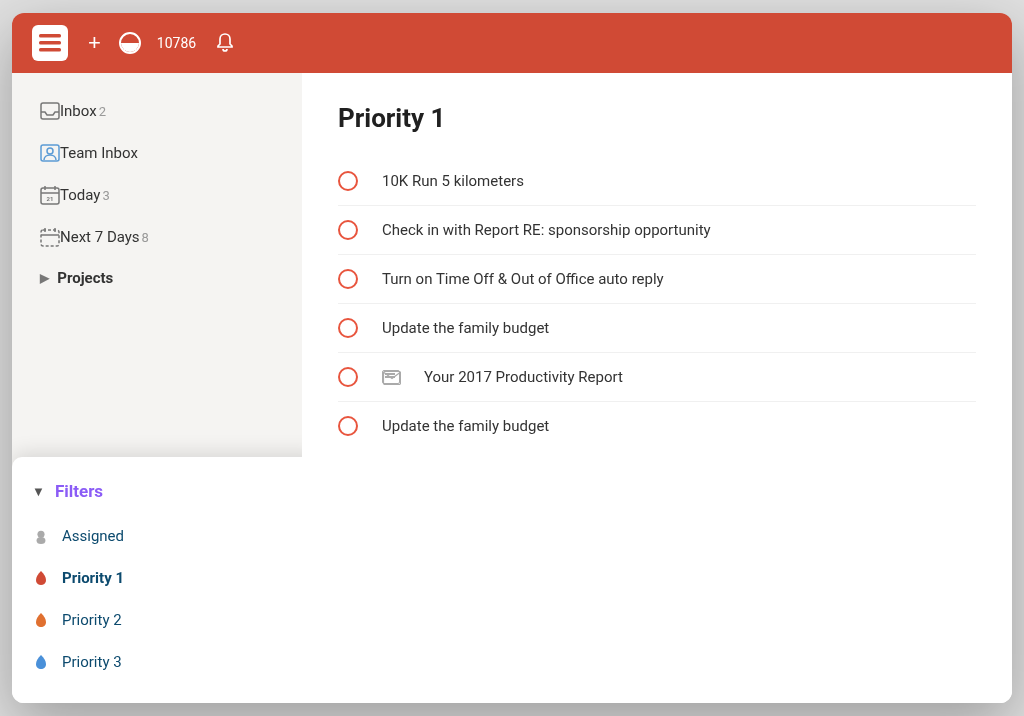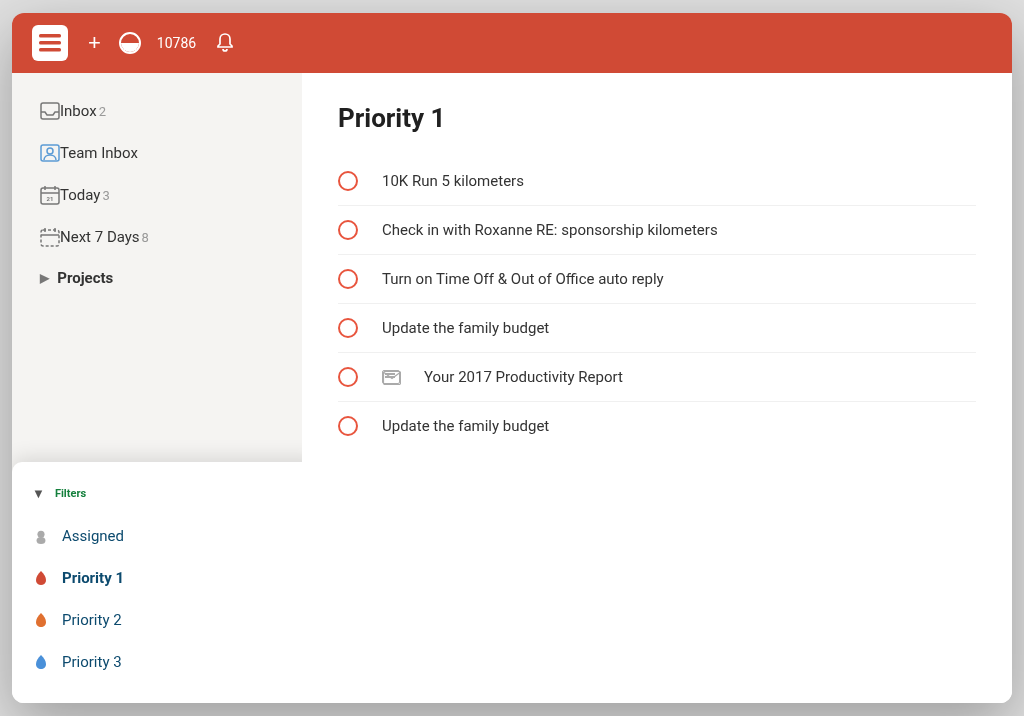--- a/index.html
+++ b/index.html
@@ -172,23 +172,23 @@
       z-index: 10;
     }
     .filters-header {
       display: flex;
       align-items: center;
       gap: 10px;
       padding: 8px 20px 14px;
       cursor: pointer;
     }
     .filters-title {
-      font-size: 11px;
+      font-size: 17px;
       font-weight: 700;
-      color: #15803d;
+      color: #8b5cf6;
     }
     .filter-item {
       display: flex;
       align-items: center;
       gap: 14px;
       padding: 12px 22px;
       cursor: pointer;
       font-size: 15px;
       color: #0c4a6e;
     }
@@ -400,21 +400,21 @@
 
       <ul class="task-list">
 
         <li class="task-item">
           <div class="task-circle"></div>
           <span class="task-text">10K Run 5 kilometers</span>
         </li>
 
         <li class="task-item">
           <div class="task-circle"></div>
-          <span class="task-text">Check in with Roxanne RE: sponsorship kilometers</span>
+          <span class="task-text">Check in with Report RE: sponsorship opportunity</span>
         </li>
 
         <li class="task-item">
           <div class="task-circle"></div>
           <span class="task-text">Turn on Time Off &amp; Out of Office auto reply</span>
         </li>
 
         <li class="task-item">
           <div class="task-circle"></div>
           <span class="task-text">Update the family budget</span>

